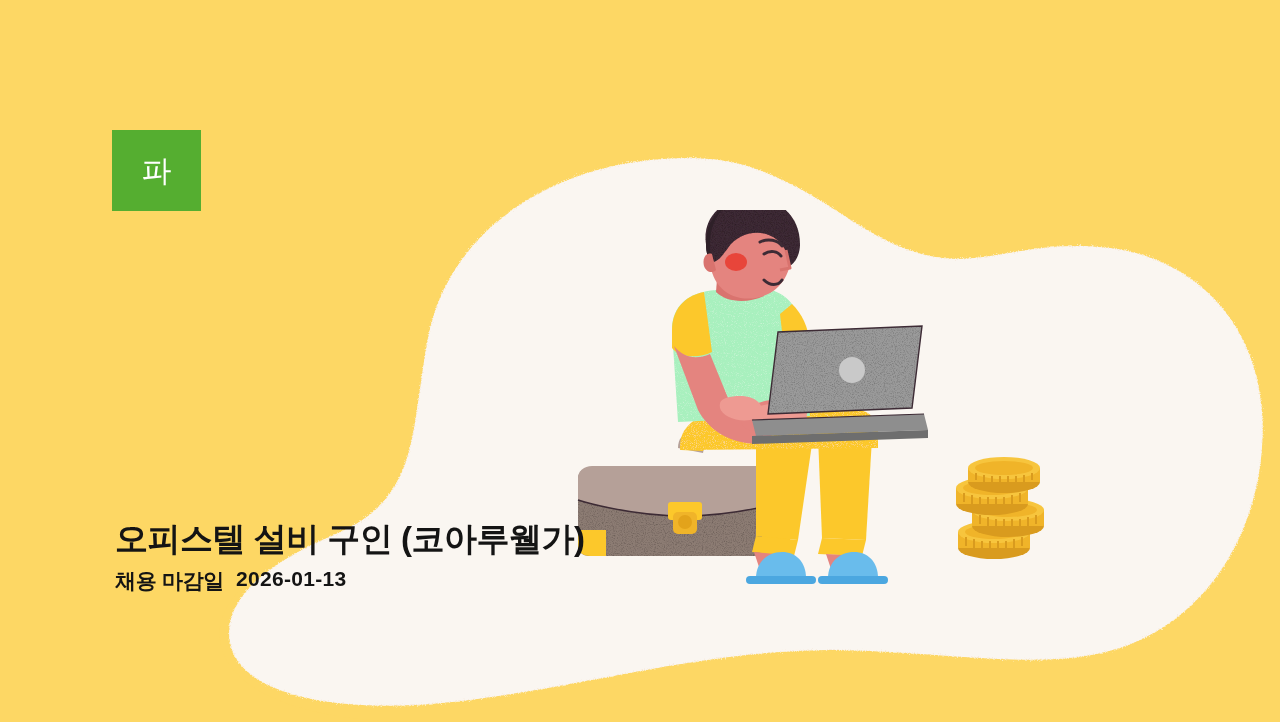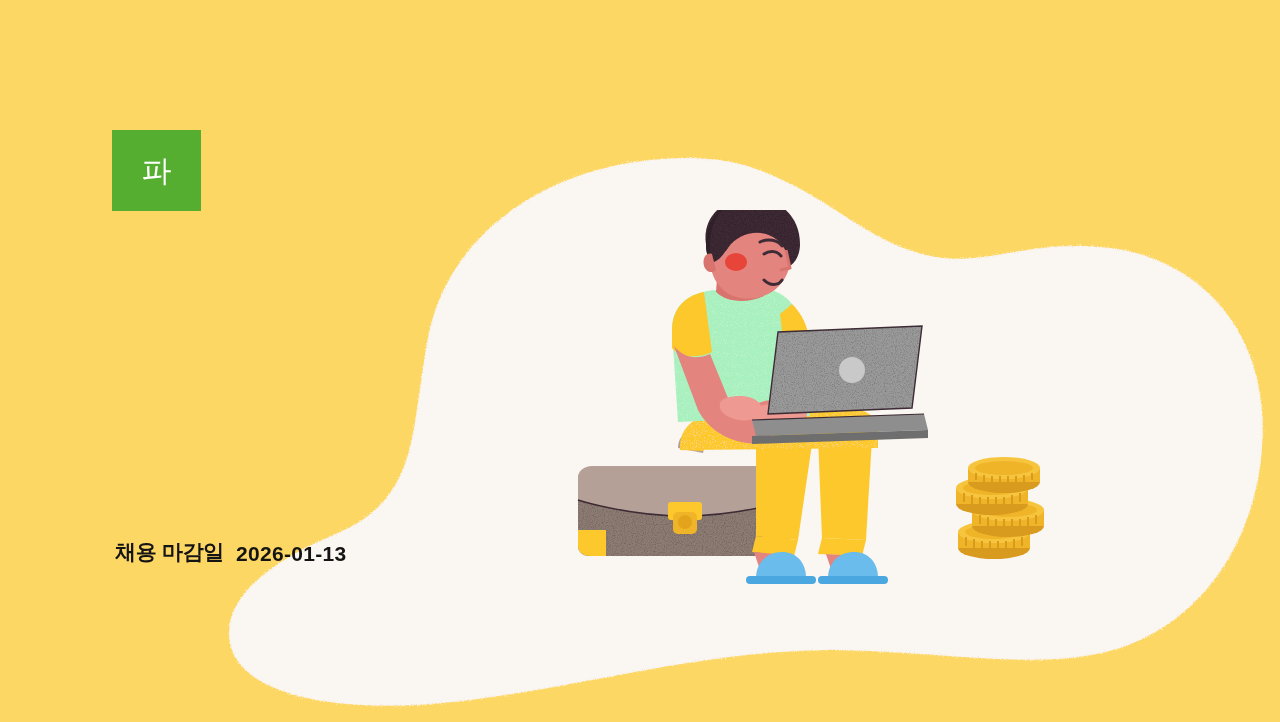--- a/index.html
+++ b/index.html
@@ -82,23 +82,23 @@
   }
   #job-title {
     color:#141414;
     font-size:33px;
     font-weight:700;
     line-height:1.3;
     white-space:nowrap;
     letter-spacing:-0.5px;
   }
   #deadline-row {
-    margin-top:20px;
+    margin-top:6px;
     display:flex;
-    align-items:flex-end;
+    align-items:flex-start;
     gap:12px;
     white-space:nowrap;
   }
   #deadline-label {
     color:#141414;
     font-size:21px;
     font-weight:700;
     letter-spacing:-0.3px;
   }
   #deadline-date {
@@ -337,19 +337,20 @@
     </g>
   </svg>
 
   <div id="header">
     <div id="company-badge">
       <span id="company-badge-letter">파</span>
     </div>
   </div>
 
   <div id="footer">
+    <div id="job-title">오피스텔 설비 구인 (코아루웰가)</div>
     <div id="deadline-row">
       <span id="deadline-label">채용 마감일</span>
       <span id="deadline-date">2026-01-13</span>
     </div>
   </div>
 
 </div>
 
 </body></html>

